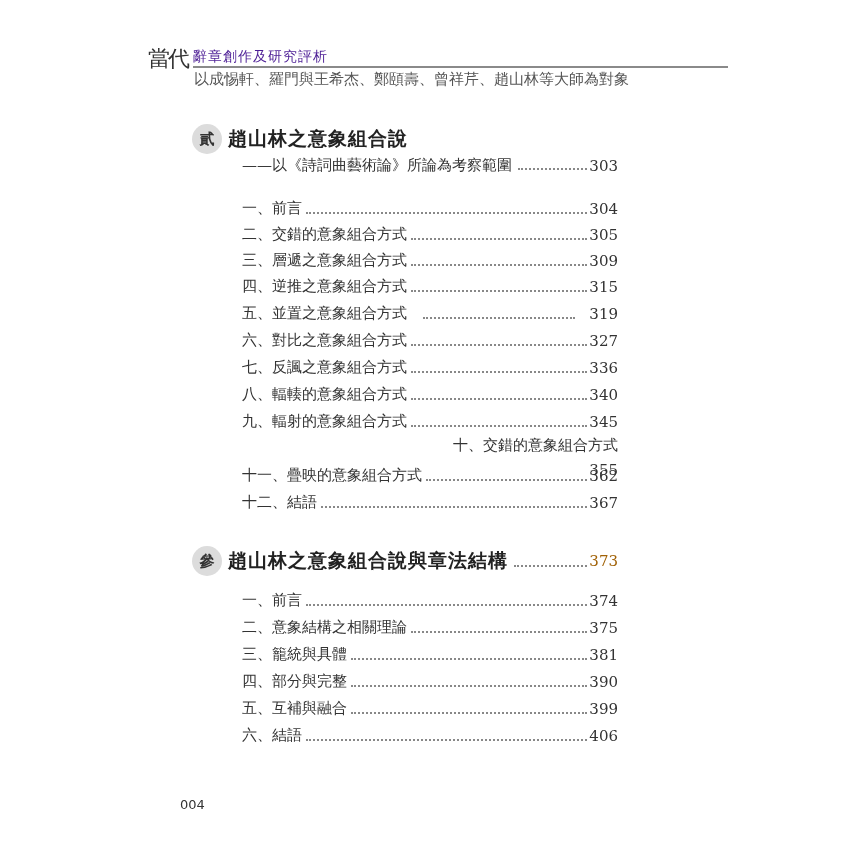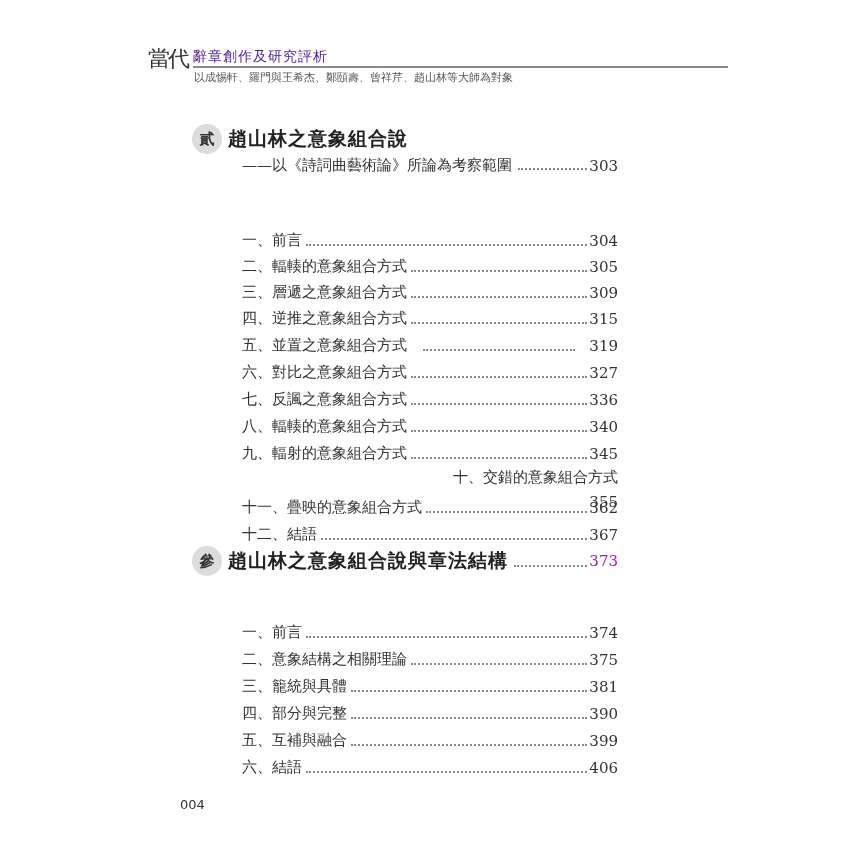--- a/index.html
+++ b/index.html
@@ -12,37 +12,37 @@
     position:absolute; left:0; top:0; font-size:22px; color:#333; letter-spacing:-2px;
     font-family: "DejaVu Serif", serif;
   }
   .header .title {
     position:absolute; left:45px; top:4px; font-size:14px; color:#4c1d95; letter-spacing:1px;
   }
   .header .rule {
     position:absolute; left:45px; top:22px; width:535px; height:2px; background:#8a8a8a;
   }
   .header .subtitle {
-    position:absolute; left:46px; top:26px; font-size:11px; color:#555;
+    position:absolute; left:46px; top:26px; font-size:15px; color:#555;
     font-family: "DejaVu Sans", sans-serif;
   }
   .section-head { position:absolute; left:192px; display:flex; align-items:center; }
   .badge {
     width:30px; height:30px; border-radius:50%; background:#dcdcdc;
     display:flex; align-items:center; justify-content:center;
     font-size:15px; font-weight:bold; color:#333;
     font-family: "DejaVu Sans", sans-serif;
   }
   .sec-title {
     margin-left:6px; font-size:19px; font-weight:bold; color:#222;
     font-family: "DejaVu Sans", sans-serif; letter-spacing:1px;
   }
   .row {
     position:absolute; left:242px; width:376px; height:22px;
-    display:flex; align-items:flex-end; font-size:15px; color:#333;margin-top:32px;
+    display:flex; align-items:flex-end; font-size:15px; color:#333;
   }
   .row .label { white-space:nowrap; }
   .row .dots {
     flex:1; margin:0 2px 4px 4px; border-bottom:2px dotted #888; height:0;
   }
   .row .page { font-size:15px; color:#333; }
   .sec-row {
     position:absolute; display:flex; align-items:flex-end; font-size:15px; color:#333;
   }
   .sec-row .dots { flex:1; margin:0 2px 5px 6px; border-bottom:2px dotted #888; }
@@ -68,21 +68,21 @@
   <span class="dots"></span>
   <span>303</span>
 </div>
 
 <div class="row" style="top:196px;">
     <span class="label">一、前言</span>
     <span class="dots"></span>
     <span class="page">304</span>
   </div>
 <div class="row" style="top:222px;">
-    <span class="label">二、輻輳的意象組合方式</span>
+    <span class="label">二、交錯的意象組合方式</span>
     <span class="dots"></span>
     <span class="page">305</span>
   </div>
 <div class="row" style="top:248px;">
     <span class="label">三、層遞之意象組合方式</span>
     <span class="dots"></span>
     <span class="page">309</span>
   </div>
 <div class="row" style="top:274px;">
     <span class="label">四、逆推之意象組合方式</span>
@@ -127,21 +127,21 @@
 <div class="row" style="top:490px;">
     <span class="label">十二、結語</span>
     <span class="dots"></span>
     <span class="page">367</span>
   </div>
 
 <div class="section-head" style="top:546px; width:426px;">
   <div class="badge">參</div>
   <div class="sec-title">趙山林之意象組合說與章法結構</div>
   <span style="flex:1; margin:0 2px 0 6px; border-bottom:2px dotted #888; align-self:center; margin-top:10px;"></span>
-  <span style="font-size:15px; color:#a21caf;">373</span>
+  <span style="font-size:15px; color:#a16207;">373</span>
 </div>
 
 <div class="row" style="top:588px;">
     <span class="label">一、前言</span>
     <span class="dots"></span>
     <span class="page">374</span>
   </div>
 <div class="row" style="top:615px;">
     <span class="label">二、意象結構之相關理論</span>
     <span class="dots"></span>

